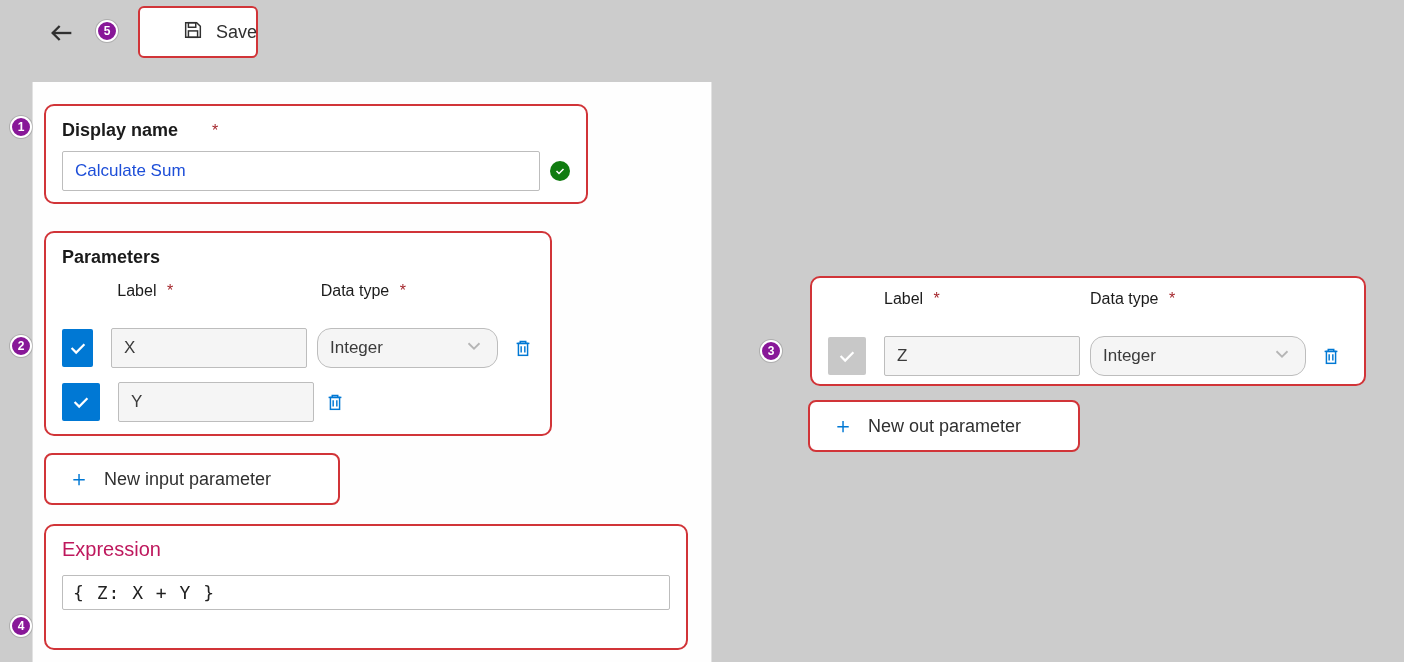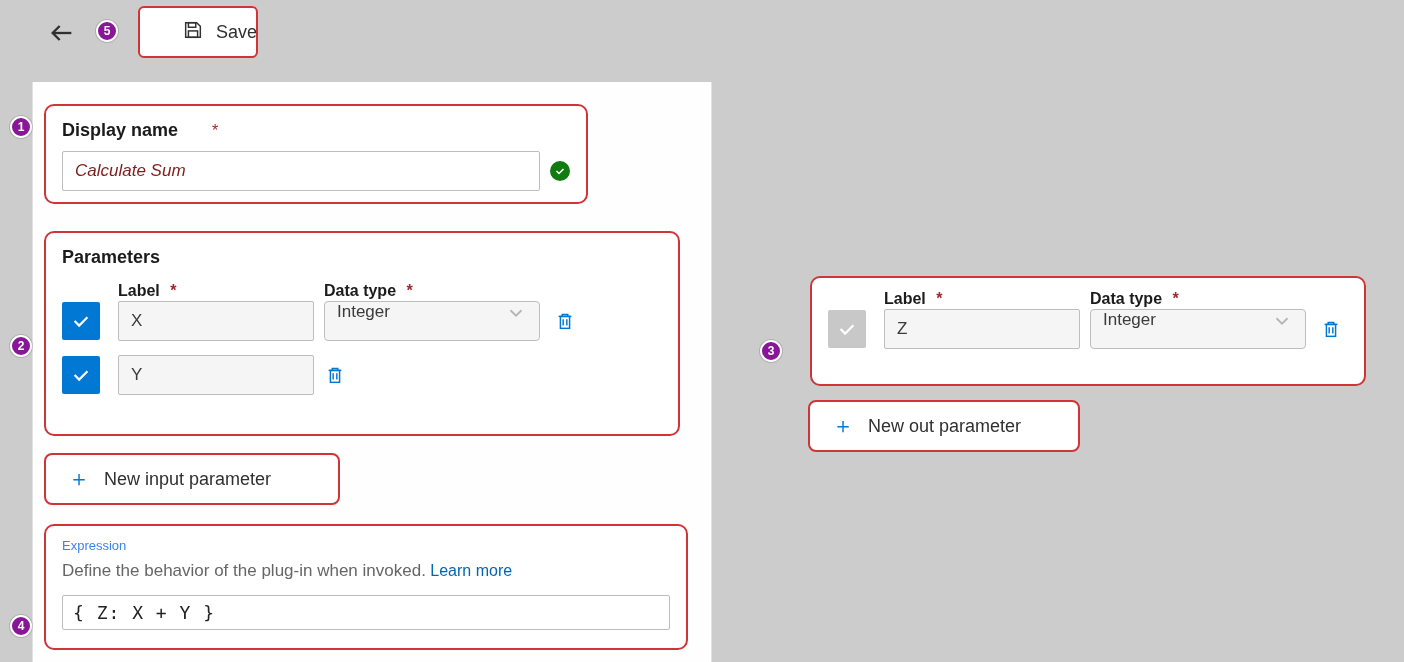--- a/index.html
+++ b/index.html
@@ -101,40 +101,39 @@
   
   .section-title { font-size: 18px; font-weight: 600; color: #1b1b1b; }
   .required { color: #a4262c; margin-left: 6px; font-size: 16px; }
   .text-input {
     width: 480px;
     height: 40px;
     border: 1px solid #bdbdbd;
     border-radius: 2px;
     padding: 0 12px;
     font-size: 17px;
-    color: #7f1d1d;
+    color: #1d4ed8;
     background: #fff;
-    font-style: italic;
   }
   .ok-badge {
     width: 20px; height: 20px;
     border-radius: 50%;
     background: #107c10;
     display: inline-flex;
     align-items: center;
     justify-content: center;
     margin-left: 10px;
   }
   .hdr-row {
     display: flex;
     align-items: flex-end;
     font-size: 16px;
-    font-weight: 700;
+    font-weight: 400;
     color: #1b1b1b;
-    margin-bottom: 1px;
+    margin-bottom: 28px;
   }
   .hdr-spacer-check { width: 56px; }
   .hdr-label { width: 206px; }
   .hdr-type { width: 216px; }
 
   .param-row {
     display: flex;
     align-items: center;
     margin-bottom: 14px;
   }
@@ -157,26 +156,27 @@
     background: #f5f5f5;
     padding: 0 12px;
     font-size: 17px;
     color: #3b3b3b;
     margin-right: 10px;
   }
   .dd {
     width: 216px;
     height: 40px;
     border: 1px solid #bdbdbd;
-    border-radius: 4px;
+    border-radius: 14px;
     background: #f5f5f5;
     padding: 0 12px;
     font-size: 17px;
     color: #3b3b3b;
     display: flex;
+    align-items: center;
     justify-content: space-between;
     cursor: pointer;
     margin-right: 14px;
   }
   .trash {
     color: #0078d4;
     cursor: pointer;
     display: inline-flex;
   }
 
@@ -254,21 +254,21 @@
       <svg width="12" height="12" viewBox="0 0 24 24" fill="none" stroke="#fff" stroke-width="3">
         <polyline points="5 12 10 17 19 8"></polyline>
       </svg>
     </span>
   </div>
 </div>
 
 <div class="badge" style="left:10px; top:335px;">
   <span>2</span>
 </div>
-<div class="callout" style="left:44px; top:231px; width:636px; height:205px; padding:14px 16px;">
+<div class="callout" style="left:44px; top:231px; width:508px; height:205px; padding:14px 16px;">
   <span class="section-title">Parameters</span>
   <div class="hdr-row" style="margin-top:14px;">
     <span class="hdr-spacer-check"></span>
     <span class="hdr-label">
       <span>Label</span>
       <span class="required">*</span>
     </span>
     <span class="hdr-type">
       <span>Data type</span>
       <span class="required">*</span>
@@ -369,22 +369,17 @@
 
 <div class="add-btn" style="left:808px; top:400px; width:272px;">
   <span class="plus">＋</span>
   <span>New out parameter</span>
 </div>
 
 <div class="badge" style="left:10px; top:615px;">
   <span>4</span>
 </div>
 <div class="callout" style="left:44px; top:524px; width:644px; height:126px; padding:12px 16px;">
-  <div style="font-size:13px;color:#3b82f6;">Expression</div>
-  <div style="margin-top:8px;">
-    <span class="expr-desc">Define the behavior of the plug-in when invoked.</span>
-    <span> </span>
-    <span class="expr-link">Learn more</span>
-  </div>
+  <div style="font-size:20px;color:#be185d;">Expression</div>
   <div class="expr-box">
     <span>{ Z: X + Y }</span>
   </div>
 </div>
 
 </body></html>

